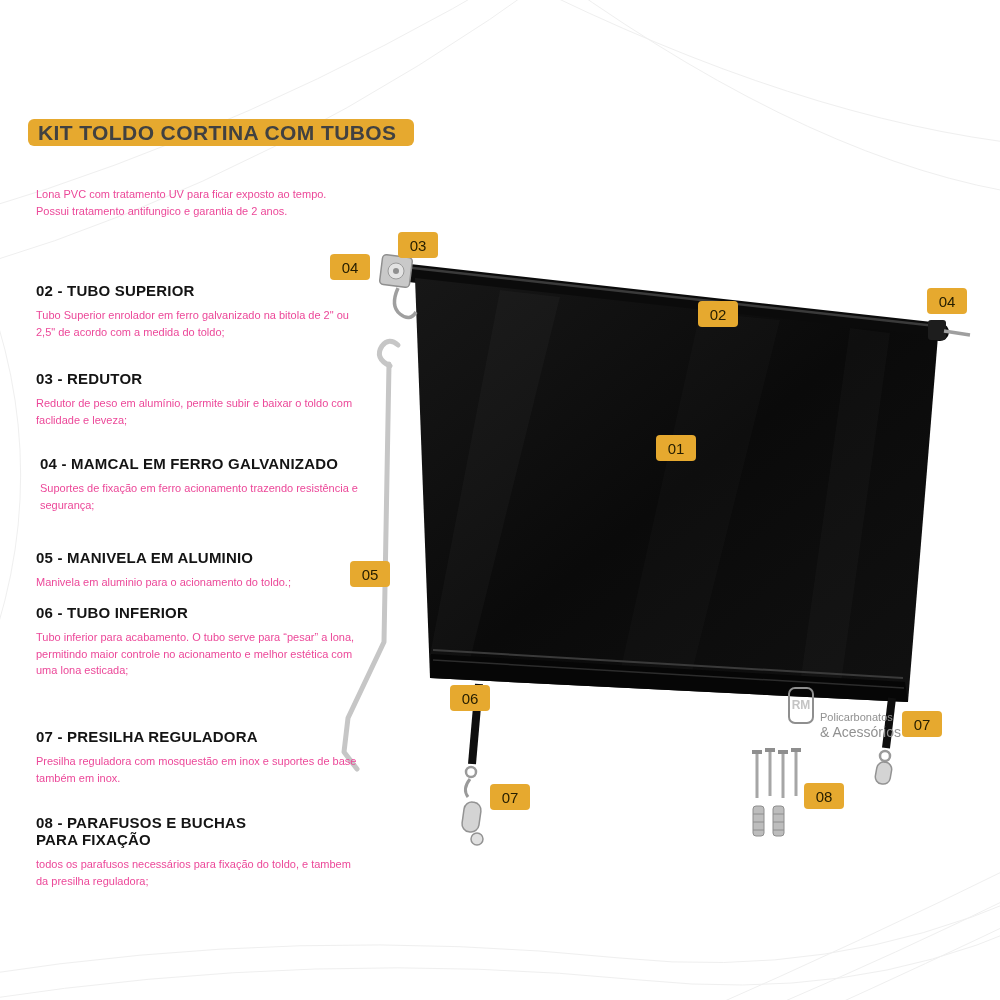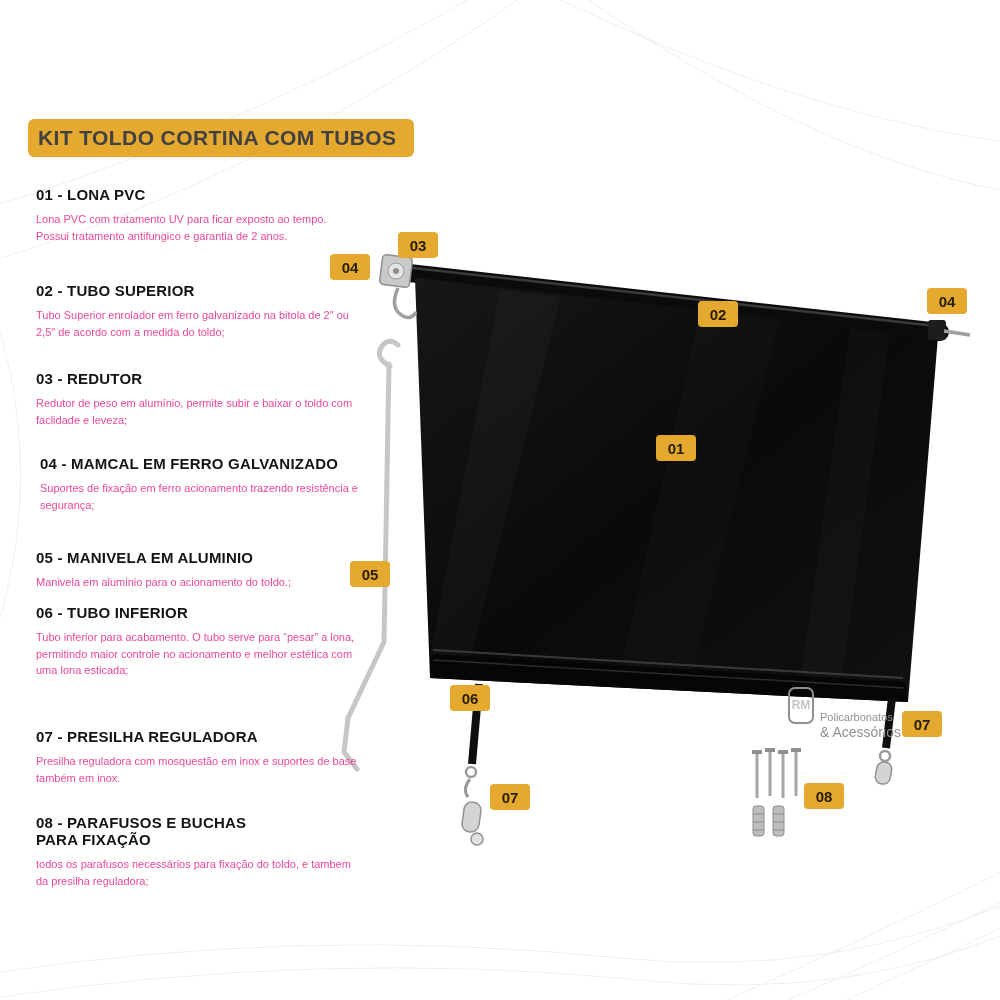--- a/index.html
+++ b/index.html
@@ -3,21 +3,21 @@
 <meta charset="utf-8">
 <style>
   * { margin:0; padding:0; box-sizing:border-box; }
   html,body { background:#ffffff; font-family:"Liberation Sans", sans-serif; }
   .canvas { position:relative; width:1000px; height:1000px; background:#ffffff; overflow:hidden; }
 
   .bg-svg { position:absolute; left:0; top:0; z-index:1; }
   .art-svg { position:absolute; left:0; top:0; z-index:2; }
 
   .title-badge {
-    position:absolute; left:28px; top:119px; width:386px; height:38px;
+    position:absolute; left:28px; top:119px; width:386px; height:27px;
     background:#E6A92F; border-radius:6px; z-index:3;
     display:flex; align-items:center; padding-left:10px;
     font-size:21px; font-weight:700; letter-spacing:.4px; color:#414141;
   }
 
   .section { position:absolute; width:322px; z-index:3; }
   .section h3 { font-size:15px; font-weight:700; color:#141414; margin-bottom:8px; letter-spacing:.2px; }
   .section p  { font-size:11px; color:#ec4899; line-height:1.5; }
   .s1 { left:36px; top:186px; }
   .s2 { left:36px; top:282px; }
@@ -26,21 +26,21 @@
   .s5 { left:36px; top:549px; }
   .s6 { left:36px; top:604px; }
   .s7 { left:36px; top:728px; }
   .s8 { left:36px; top:814px; }
   .s8 h3 { max-width:235px; }
 
   .badge {
     position:absolute; width:40px; height:26px; z-index:5;
     background:#E6A92F; color:#241d00; border-radius:4px;
     display:flex; align-items:center; justify-content:center;
-    font-size:15px; font-weight:700;
+    font-size:15px; font-weight:400;
   }
 
   .watermark { position:absolute; left:788px; top:670px; z-index:4; display:flex; align-items:center; gap:6px; }
   .wm-logo {
     width:26px; height:37px; border:2px solid #8f8f8f; border-radius:7px;
     color:#c4c4c4; font-weight:700; font-size:12px;
     display:flex; align-items:center; justify-content:center;
   }
   .wm-text { color:#919191; font-size:11px; line-height:1.2;margin-top:41px; }
   .wm-text .l2 { font-size:14px; }
@@ -145,21 +145,20 @@
         <line x1="773" y1="814" x2="784" y2="814"></line>
           <line x1="773" y1="822" x2="784" y2="822"></line>
           <line x1="773" y1="830" x2="784" y2="830"></line>
       </g>
     </g>
   </svg>
 
   <div class="title-badge">KIT TOLDO CORTINA COM TUBOS</div>
 
   <div class="section s1">
-    <h3>01 - LONA PVC</h3>
     <p>Lona PVC com tratamento UV para ficar exposto ao tempo. Possui tratamento antifungico e garantia de 2 anos.</p>
   </div>
   <div class="section s2">
     <h3>02 - TUBO SUPERIOR</h3>
     <p>Tubo Superior enrolador em ferro galvanizado na bitola de 2" ou 2,5" de acordo com a medida do toldo;</p>
   </div>
   <div class="section s3">
     <h3>03 - REDUTOR</h3>
     <p>Redutor de peso em alumínio, permite subir e baixar o toldo com faclidade e leveza;</p>
   </div>

